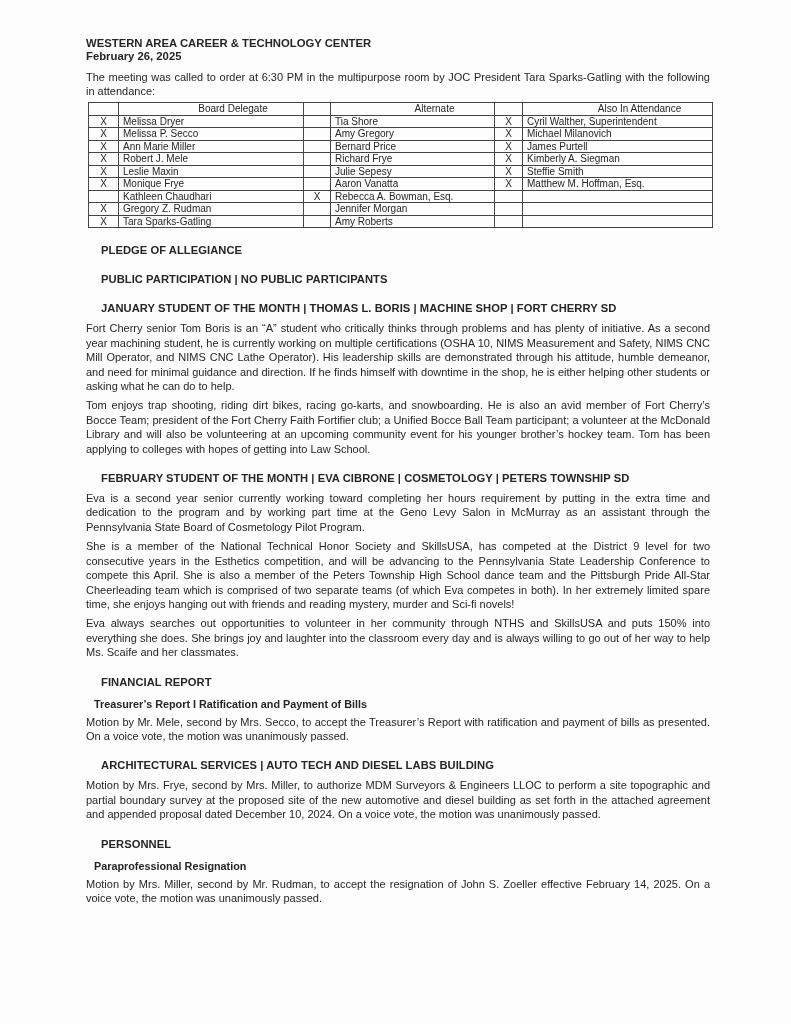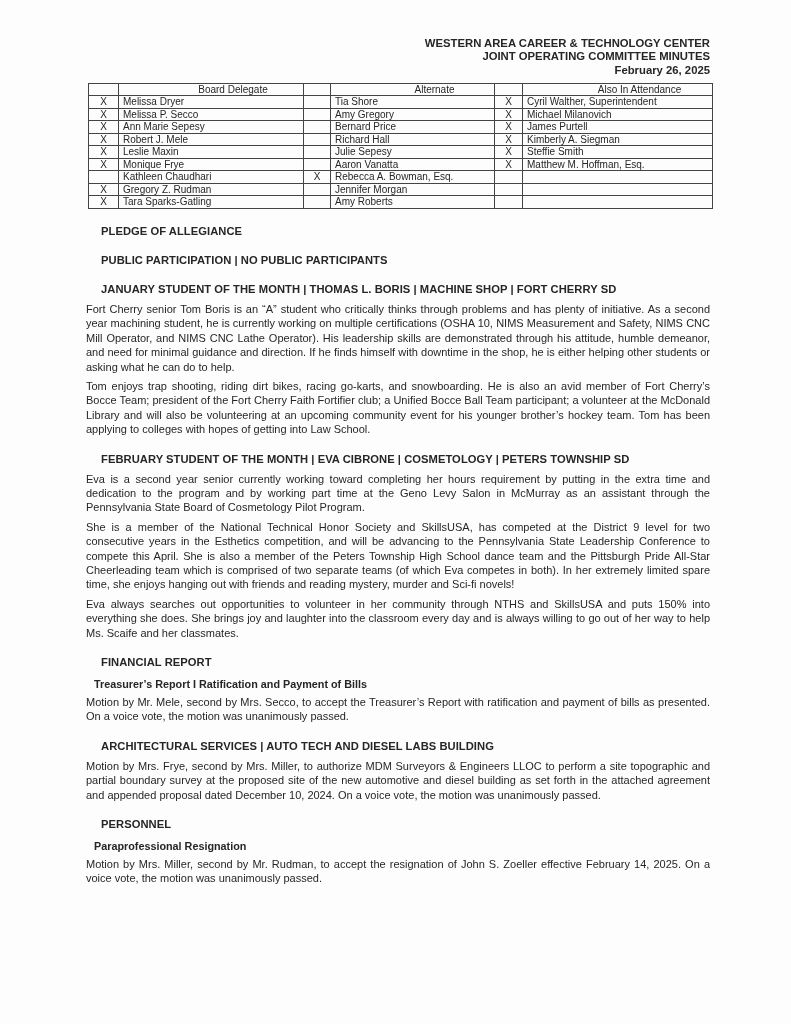--- a/index.html
+++ b/index.html
@@ -15,21 +15,21 @@
       font-family: "Liberation Sans", sans-serif;
       color: #262626;
     }
     .page {
       position: absolute;
       left: 86px;
       top: 37px;
       width: 624px;
     }
     .title-block {
-      text-align: right;
+      text-align: left;
       font-weight: bold;
       font-size: 11.3px;
       line-height: 13.3px;
       margin: 0 0 6px 0;
     }
     .title-block div { margin: 0; }
     p {
       margin: 0;
       font-size: 11px;
       line-height: 14.4px;
@@ -83,24 +83,24 @@
     .sub { margin-top: 8px; }
     .first-sec { margin-top: 15px; }
   </style>
 </head>
 <body>
 
 <div class="page">
 
   <div class="title-block">
     <div>WESTERN AREA CAREER &amp; TECHNOLOGY CENTER</div>
-    <div>JOINT OPERATING COMMITTEE MINUTES</div>
     <div>February 26, 2025</div>
   </div>
 
+  <p class="intro">The meeting was called to order at 6:30 PM in the multipurpose room by JOC President Tara Sparks-Gatling with the following in attendance:</p>
 
   <table class="attendance">
     <colgroup>
       <col class="c-mark1">
         <col class="c-name1">
         <col class="c-mark2">
         <col class="c-name2">
         <col class="c-mark3">
         <col class="c-name3">
     </colgroup>
@@ -126,31 +126,31 @@
       <tr>
         <td class="mark">X</td>
         <td>Melissa P. Secco</td>
         <td class="mark"></td>
         <td>Amy Gregory</td>
         <td class="mark">X</td>
         <td>Michael Milanovich</td>
       </tr>
       <tr>
         <td class="mark">X</td>
-        <td>Ann Marie Sepesy</td>
+        <td>Ann Marie Miller</td>
         <td class="mark"></td>
         <td>Bernard Price</td>
         <td class="mark">X</td>
         <td>James Purtell</td>
       </tr>
       <tr>
         <td class="mark">X</td>
         <td>Robert J. Mele</td>
         <td class="mark"></td>
-        <td>Richard Hall</td>
+        <td>Richard Frye</td>
         <td class="mark">X</td>
         <td>Kimberly A. Siegman</td>
       </tr>
       <tr>
         <td class="mark">X</td>
         <td>Leslie Maxin</td>
         <td class="mark"></td>
         <td>Julie Sepesy</td>
         <td class="mark">X</td>
         <td>Steffie Smith</td>

